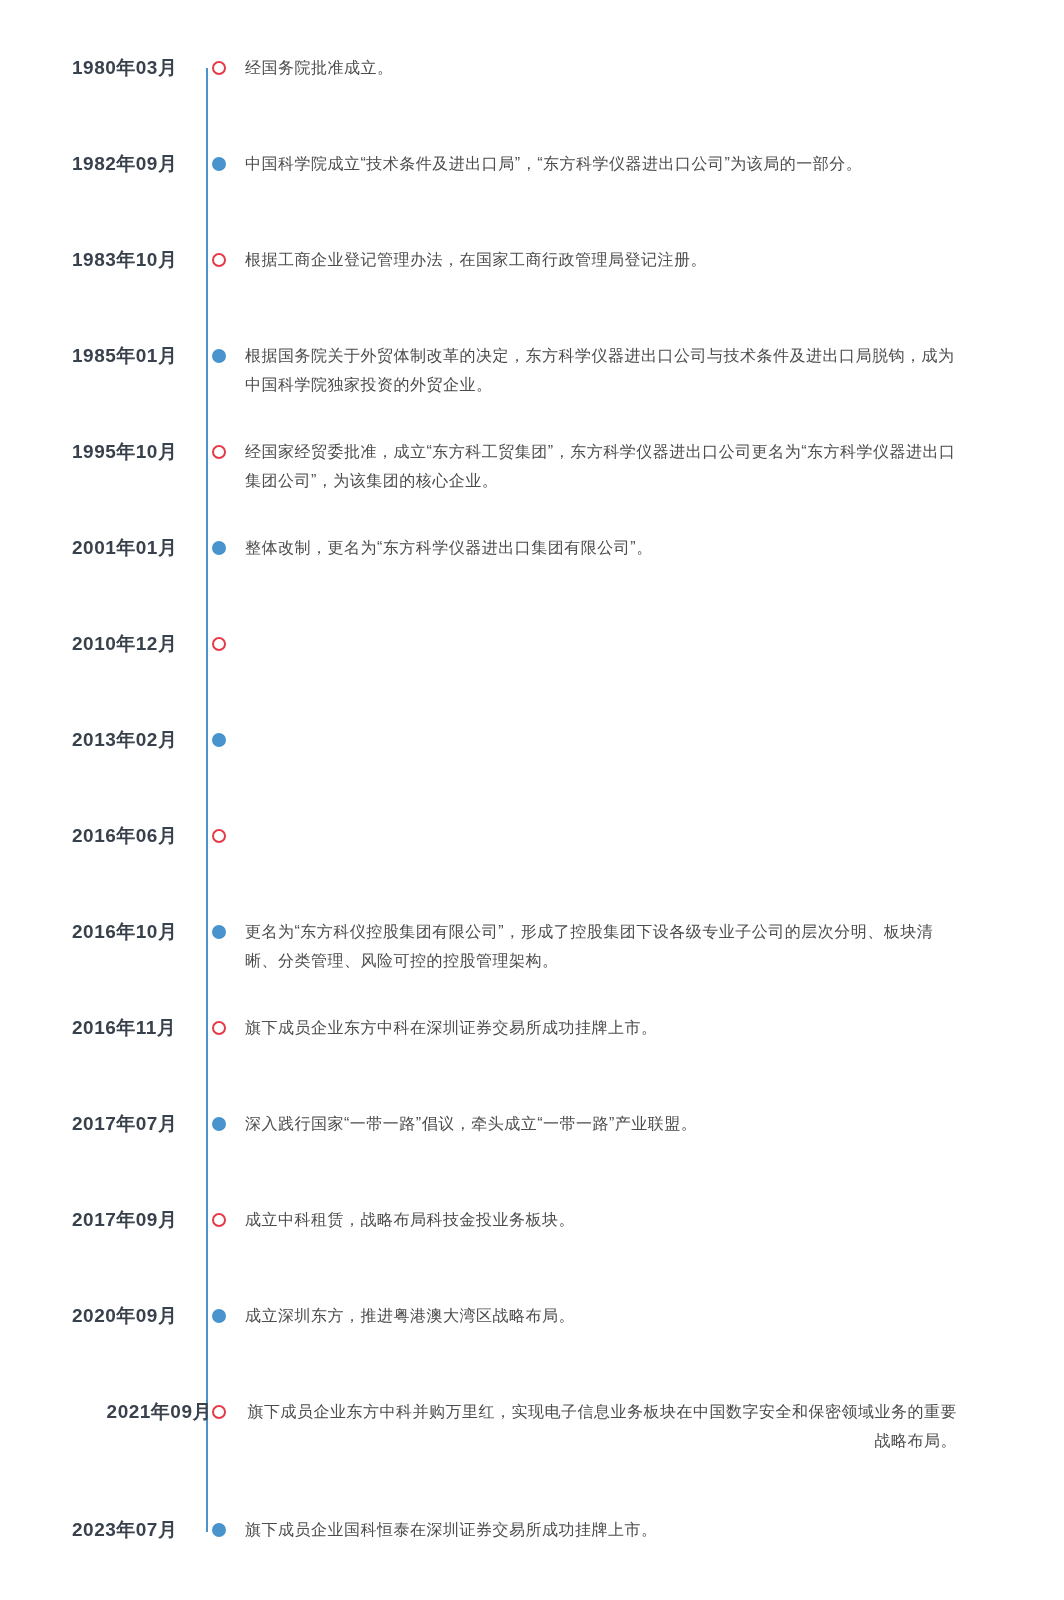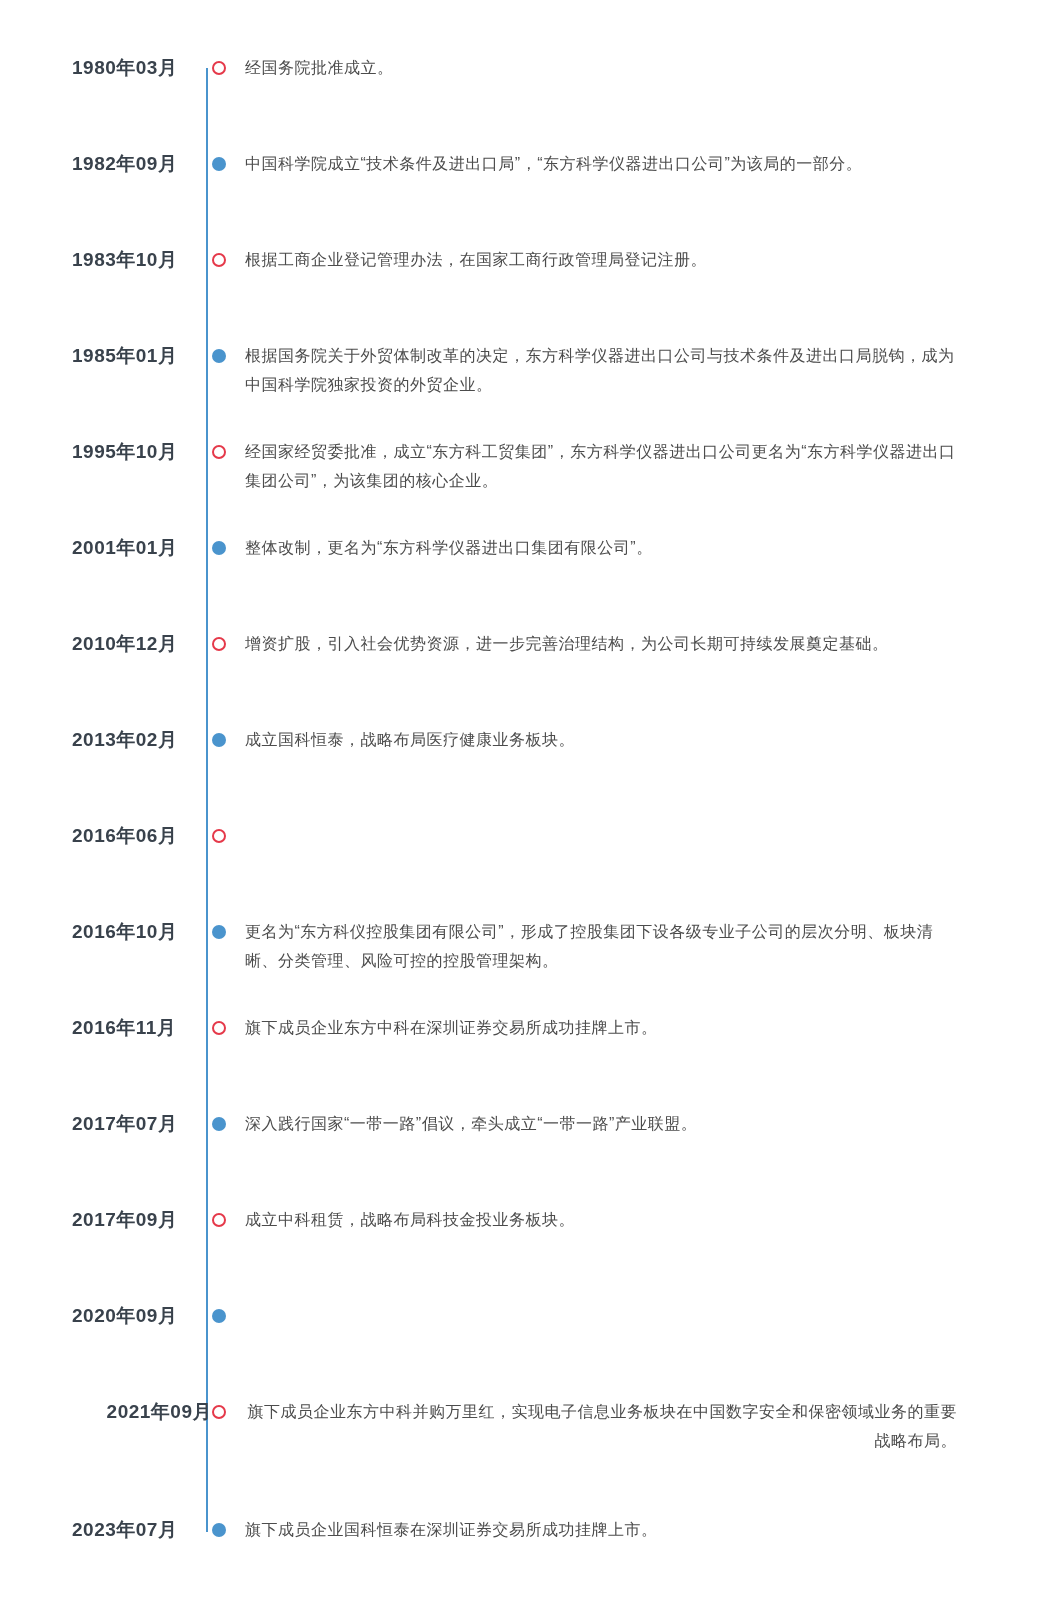--- a/index.html
+++ b/index.html
@@ -106,27 +106,25 @@
 
   <div class="entry" style="top: 538px;">
     <div class="entry-date">2001年01月</div>
     <span class="dot filled"></span>
     <div class="entry-text">整体改制，更名为“东方科学仪器进出口集团有限公司”。</div>
   </div>
 
   <div class="entry" style="top: 634px;">
     <div class="entry-date">2010年12月</div>
     <span class="dot hollow"></span>
-    <div class="entry-text">增资扩股，引入社会优势资源，进一步完善治理结构，为公司长期可持续发展奠定基础。</div>
   </div>
 
   <div class="entry" style="top: 730px;">
     <div class="entry-date">2013年02月</div>
     <span class="dot filled"></span>
-    <div class="entry-text">成立国科恒泰，战略布局医疗健康业务板块。</div>
   </div>
 
   <div class="entry" style="top: 826px;">
     <div class="entry-date">2016年06月</div>
     <span class="dot hollow"></span>
   </div>
 
   <div class="entry" style="top: 922px;">
     <div class="entry-date">2016年10月</div>
     <span class="dot filled"></span>
@@ -147,20 +145,21 @@
 
   <div class="entry" style="top: 1210px; padding-left: 45px;">
     <div class="entry-date">2017年09月</div>
     <span class="dot hollow"></span>
     <div class="entry-text">成立中科租赁，战略布局科技金投业务板块。</div>
   </div>
 
   <div class="entry" style="top: 1306px;">
     <div class="entry-date">2020年09月</div>
     <span class="dot filled"></span>
+    <div class="entry-text">成立深圳东方，推进粤港澳大湾区战略布局。</div>
   </div>
 
   <div class="entry" style="top: 1402px; text-align: right;">
     <div class="entry-date">2021年09月</div>
     <span class="dot hollow"></span>
     <div class="entry-text">旗下成员企业东方中科并购万里红，实现电子信息业务板块在中国数字安全和保密领域业务的重要战略布局。</div>
   </div>
 
   <div class="entry" style="top: 1520px;">
     <div class="entry-date">2023年07月</div>

